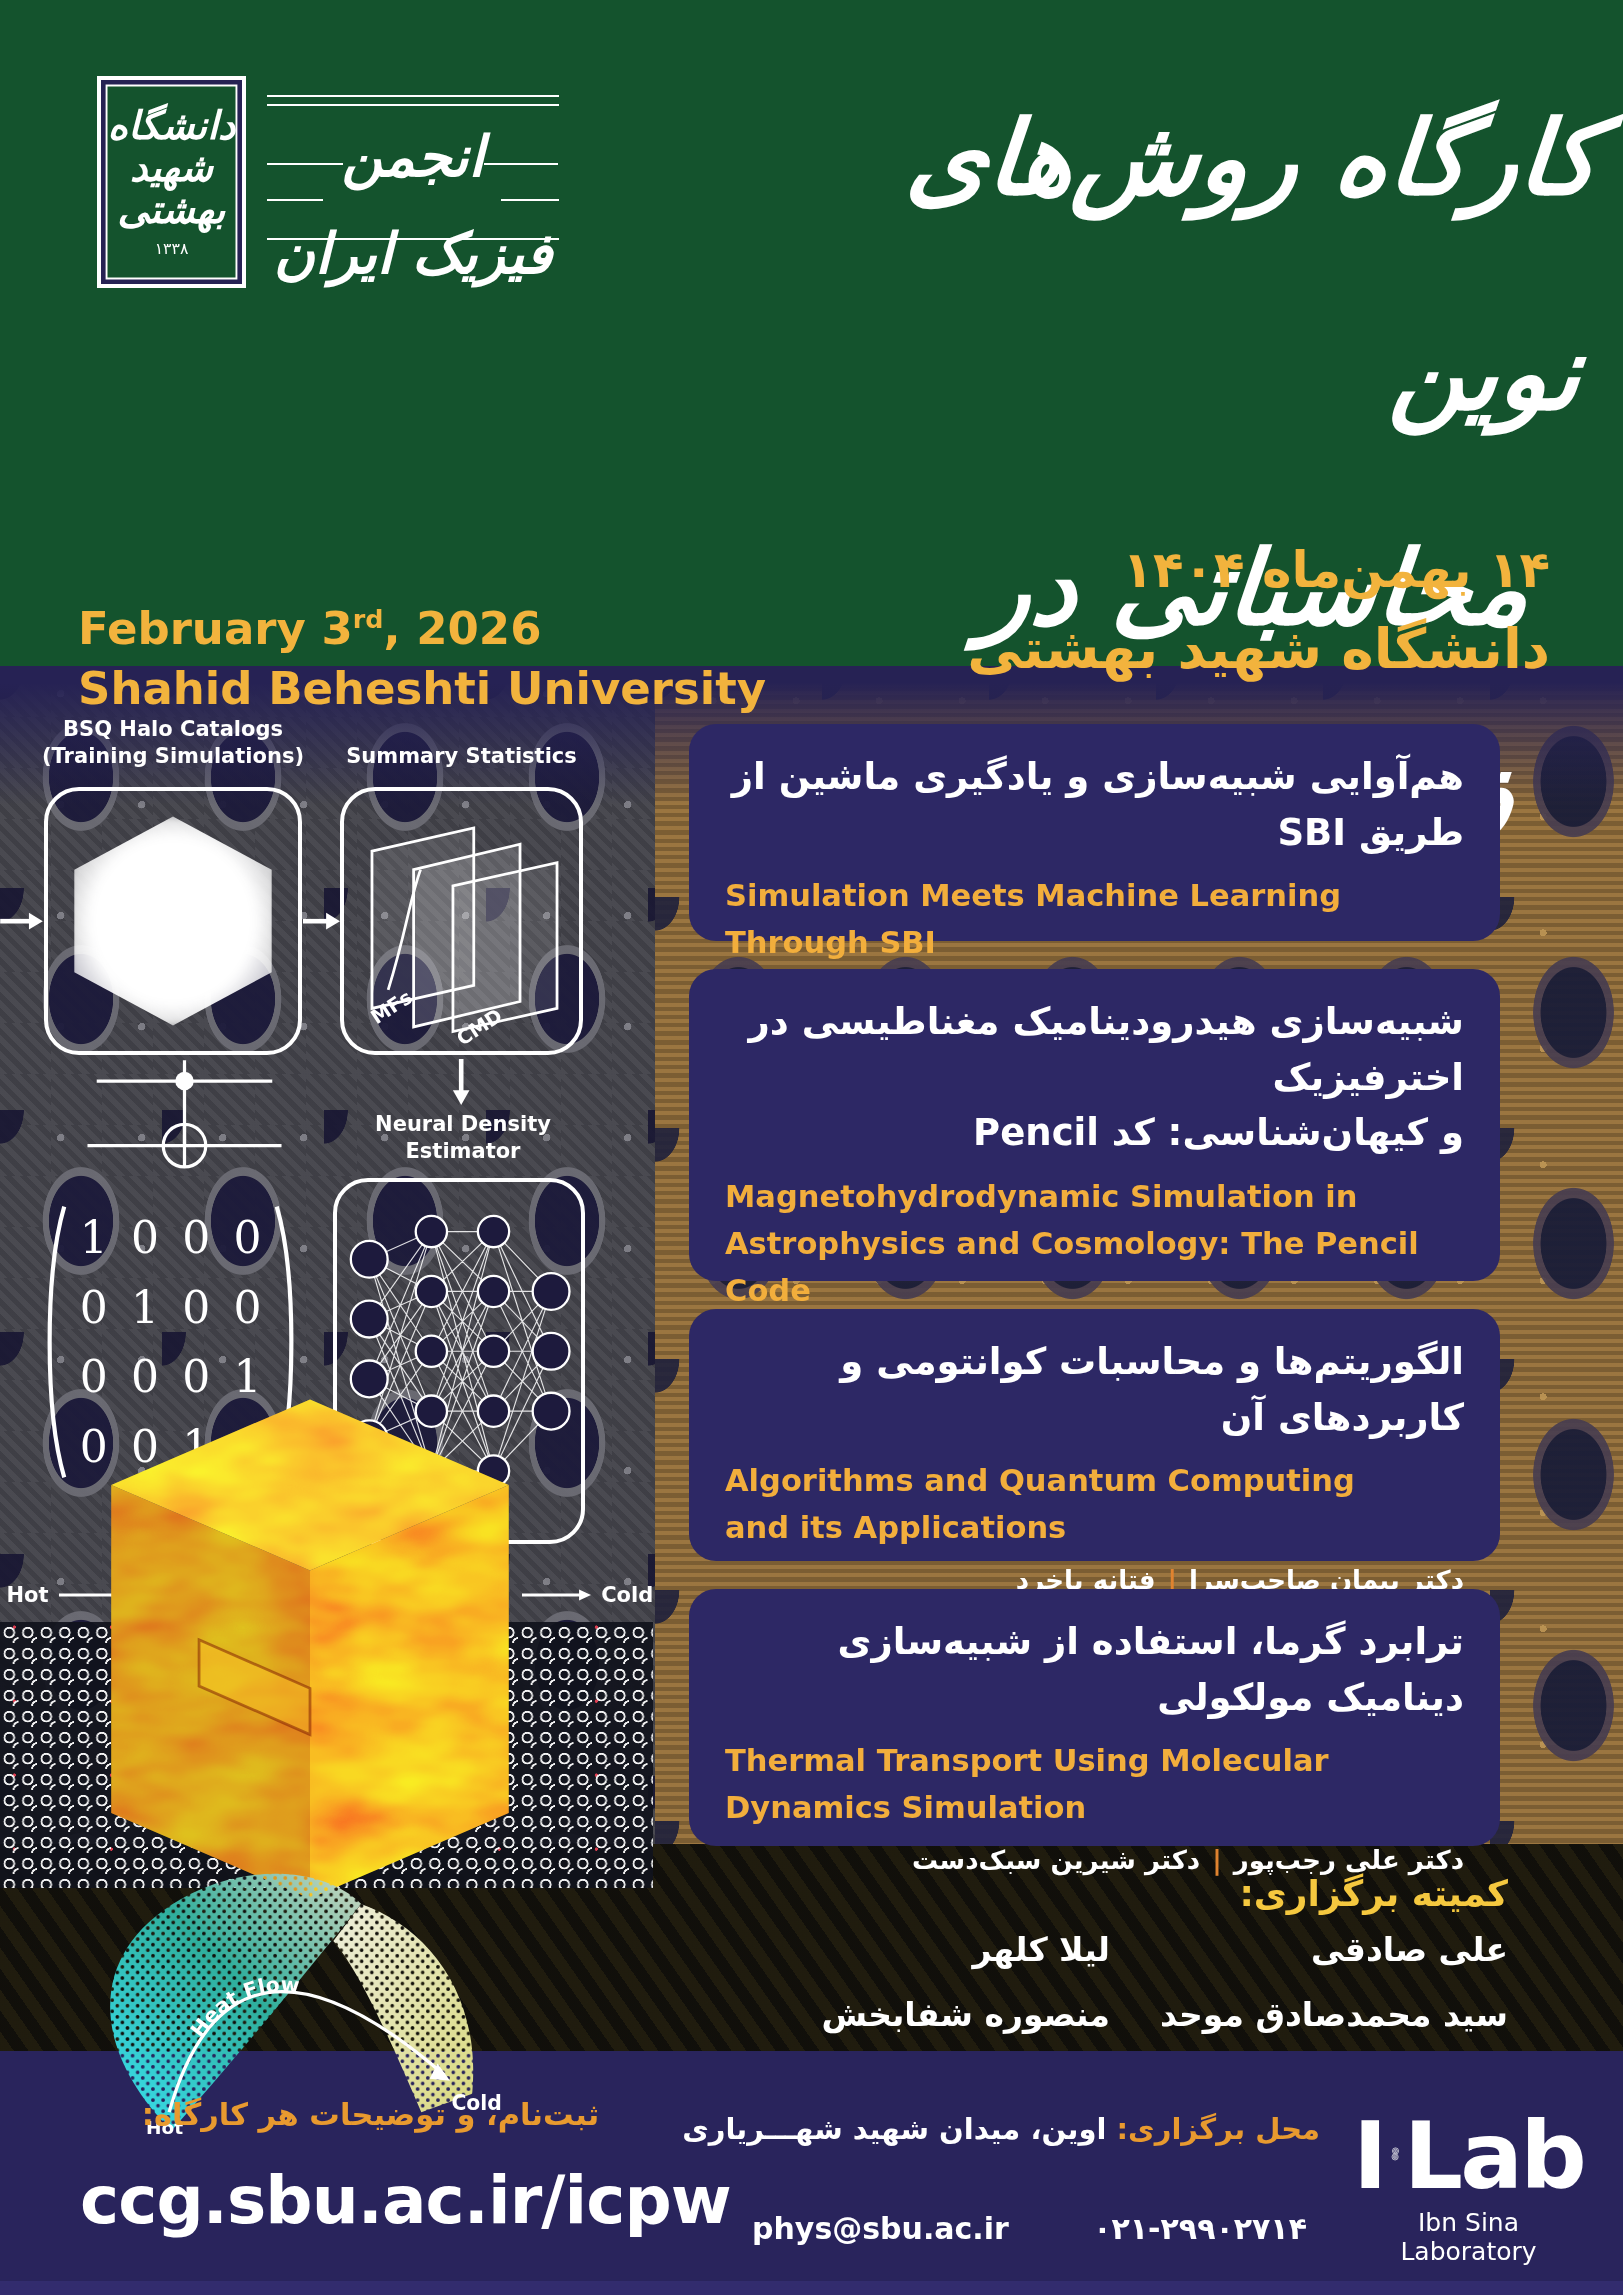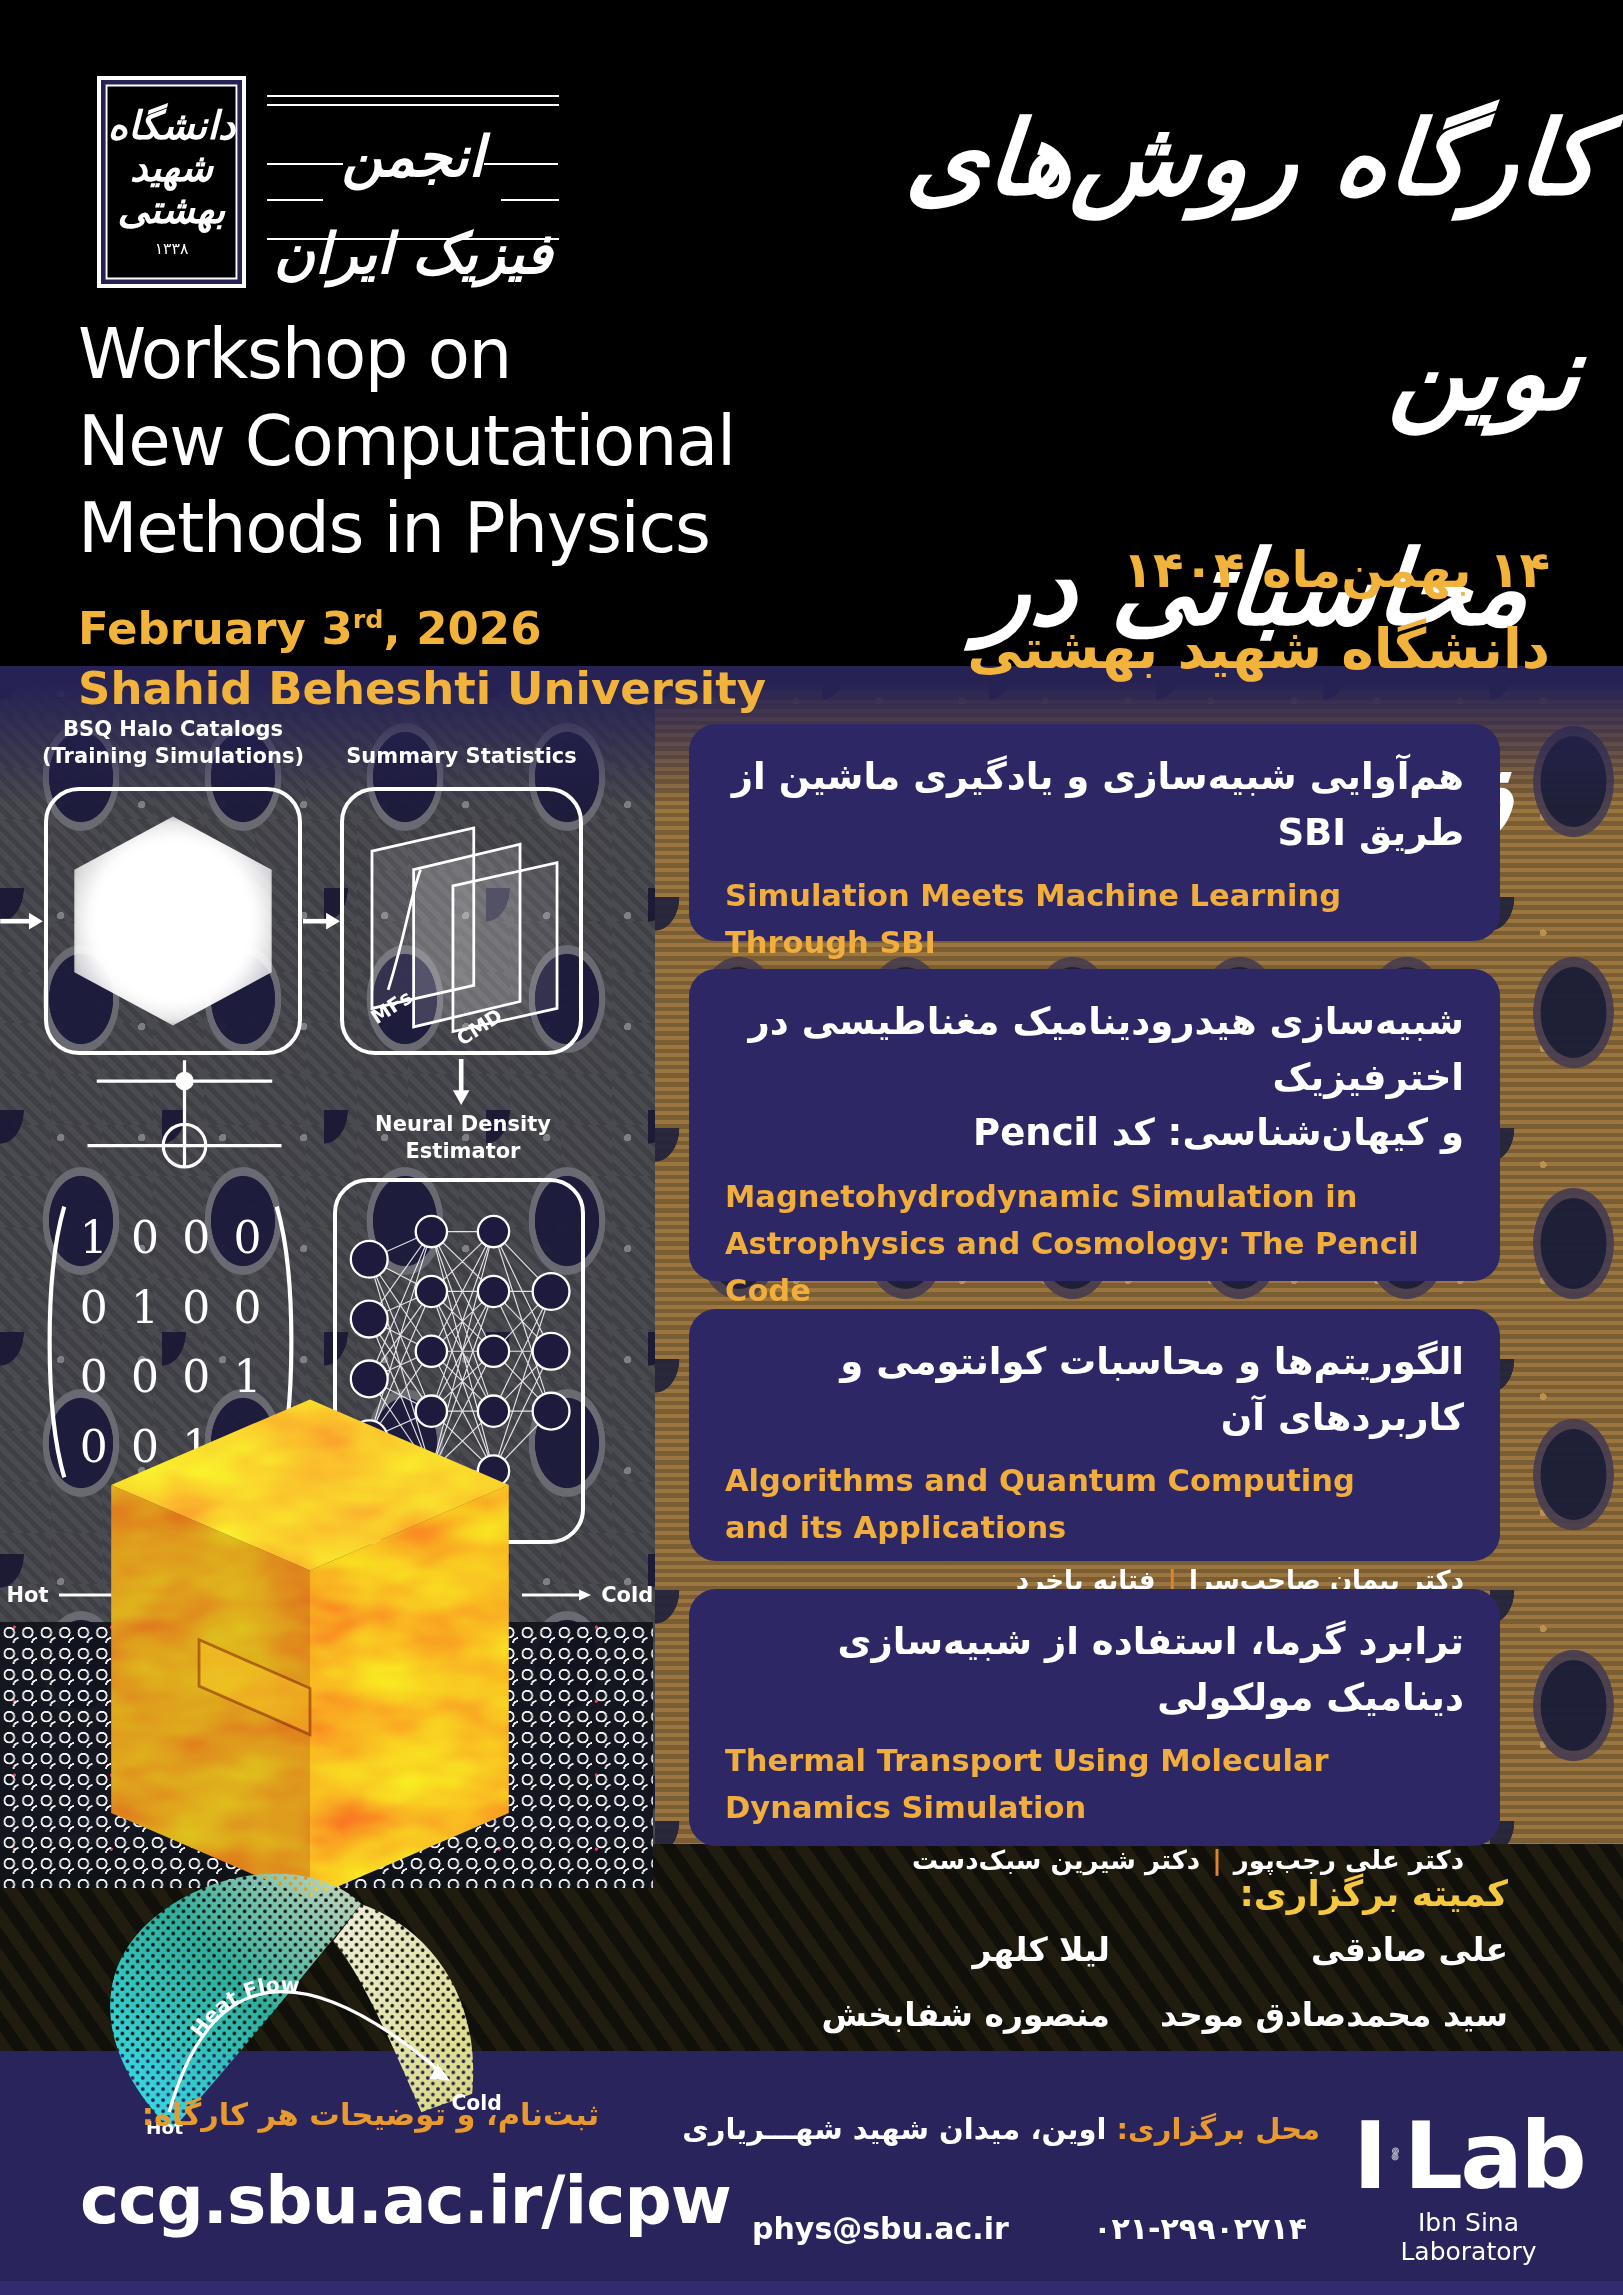--- a/index.html
+++ b/index.html
@@ -1,17 +1,17 @@
 <!DOCTYPE html>
 <html style="font-size:7.4px"><head>
 <meta charset="utf-8">
 <style>
   html,body{margin:0;padding:0;background:#0c0b1c;}
   .poster{position:relative;width:1623px;height:2295px;overflow:hidden;
-          background:#000000;font-family:"DejaVu Sans",sans-serif;color:#fff;}
+          background:#14532d;font-family:"DejaVu Sans",sans-serif;color:#fff;}
 
   
   .mosaic{position:absolute;top:666px;height:1386px;}
   .mosaic-left{left:0;width:655px;background-color:#45454c;
     background-image:
       radial-gradient(ellipse 69px 97px at 50% 50%, rgba(28,26,58,.95) 0 46%, rgba(110,110,118,.9) 47% 55%, transparent 56%),
       radial-gradient(ellipse 56px 79px at 0% 0%, rgba(24,22,50,.9) 0 42%, transparent 43%),
       radial-gradient(circle 7.4px at 75% 25%, rgba(150,150,158,.7) 0 50%, transparent 51%),
       repeating-linear-gradient(45deg, rgba(90,90,98,.22) 0 5.6px, rgba(40,40,48,.22) 5.6px 11px);
     background-size:162px 222px,162px 222px,81px 111px,51px 51px;}
@@ -139,25 +139,20 @@
 
   <div class="fa-title">
     <div class="l1">کارگاه روش‌های نوین</div>
     <div class="l2">محاسباتی در فیزیک</div>
   </div>
   <div class="fa-date">
     <div class="d1">۱۴ بهمن‌ماه ۱۴۰۴</div>
     <div class="d2">دانشگاه شهید بهشتی</div>
   </div>
 
-  <div class="en-title">
-    <div>Workshop on</div>
-    <div>New Computational</div>
-    <div>Methods in Physics</div>
-  </div>
   <div class="en-date">
     <div><span>February 3</span><sup>rd</sup><span>, 2026</span></div>
     <div>Shahid Beheshti University</div>
   </div>
 
   <div class="diag-label" style="left:41px;top:716px;width:264px;">
     <div>BSQ Halo Catalogs</div>
     <div>(Training Simulations)</div>
   </div>
   <div class="diag-label" style="left:340px;top:743px;width:243px;">

